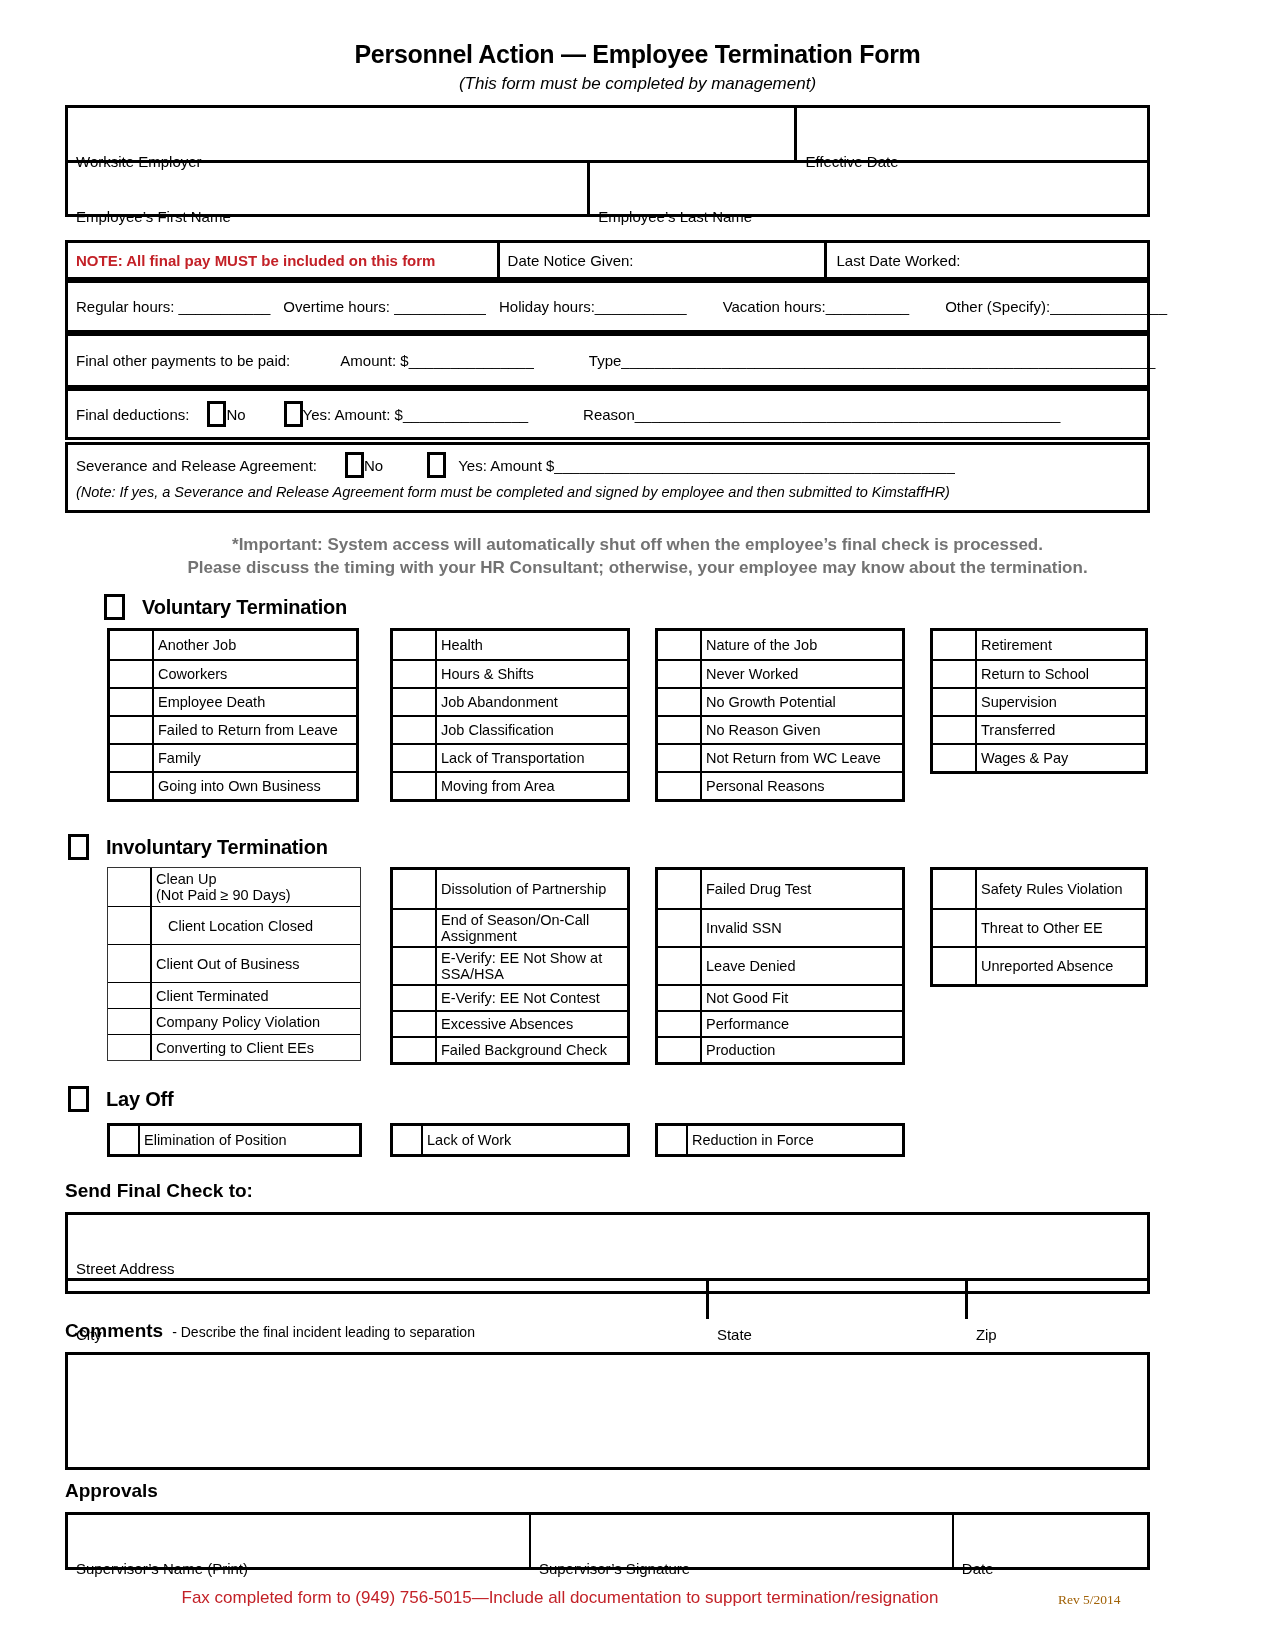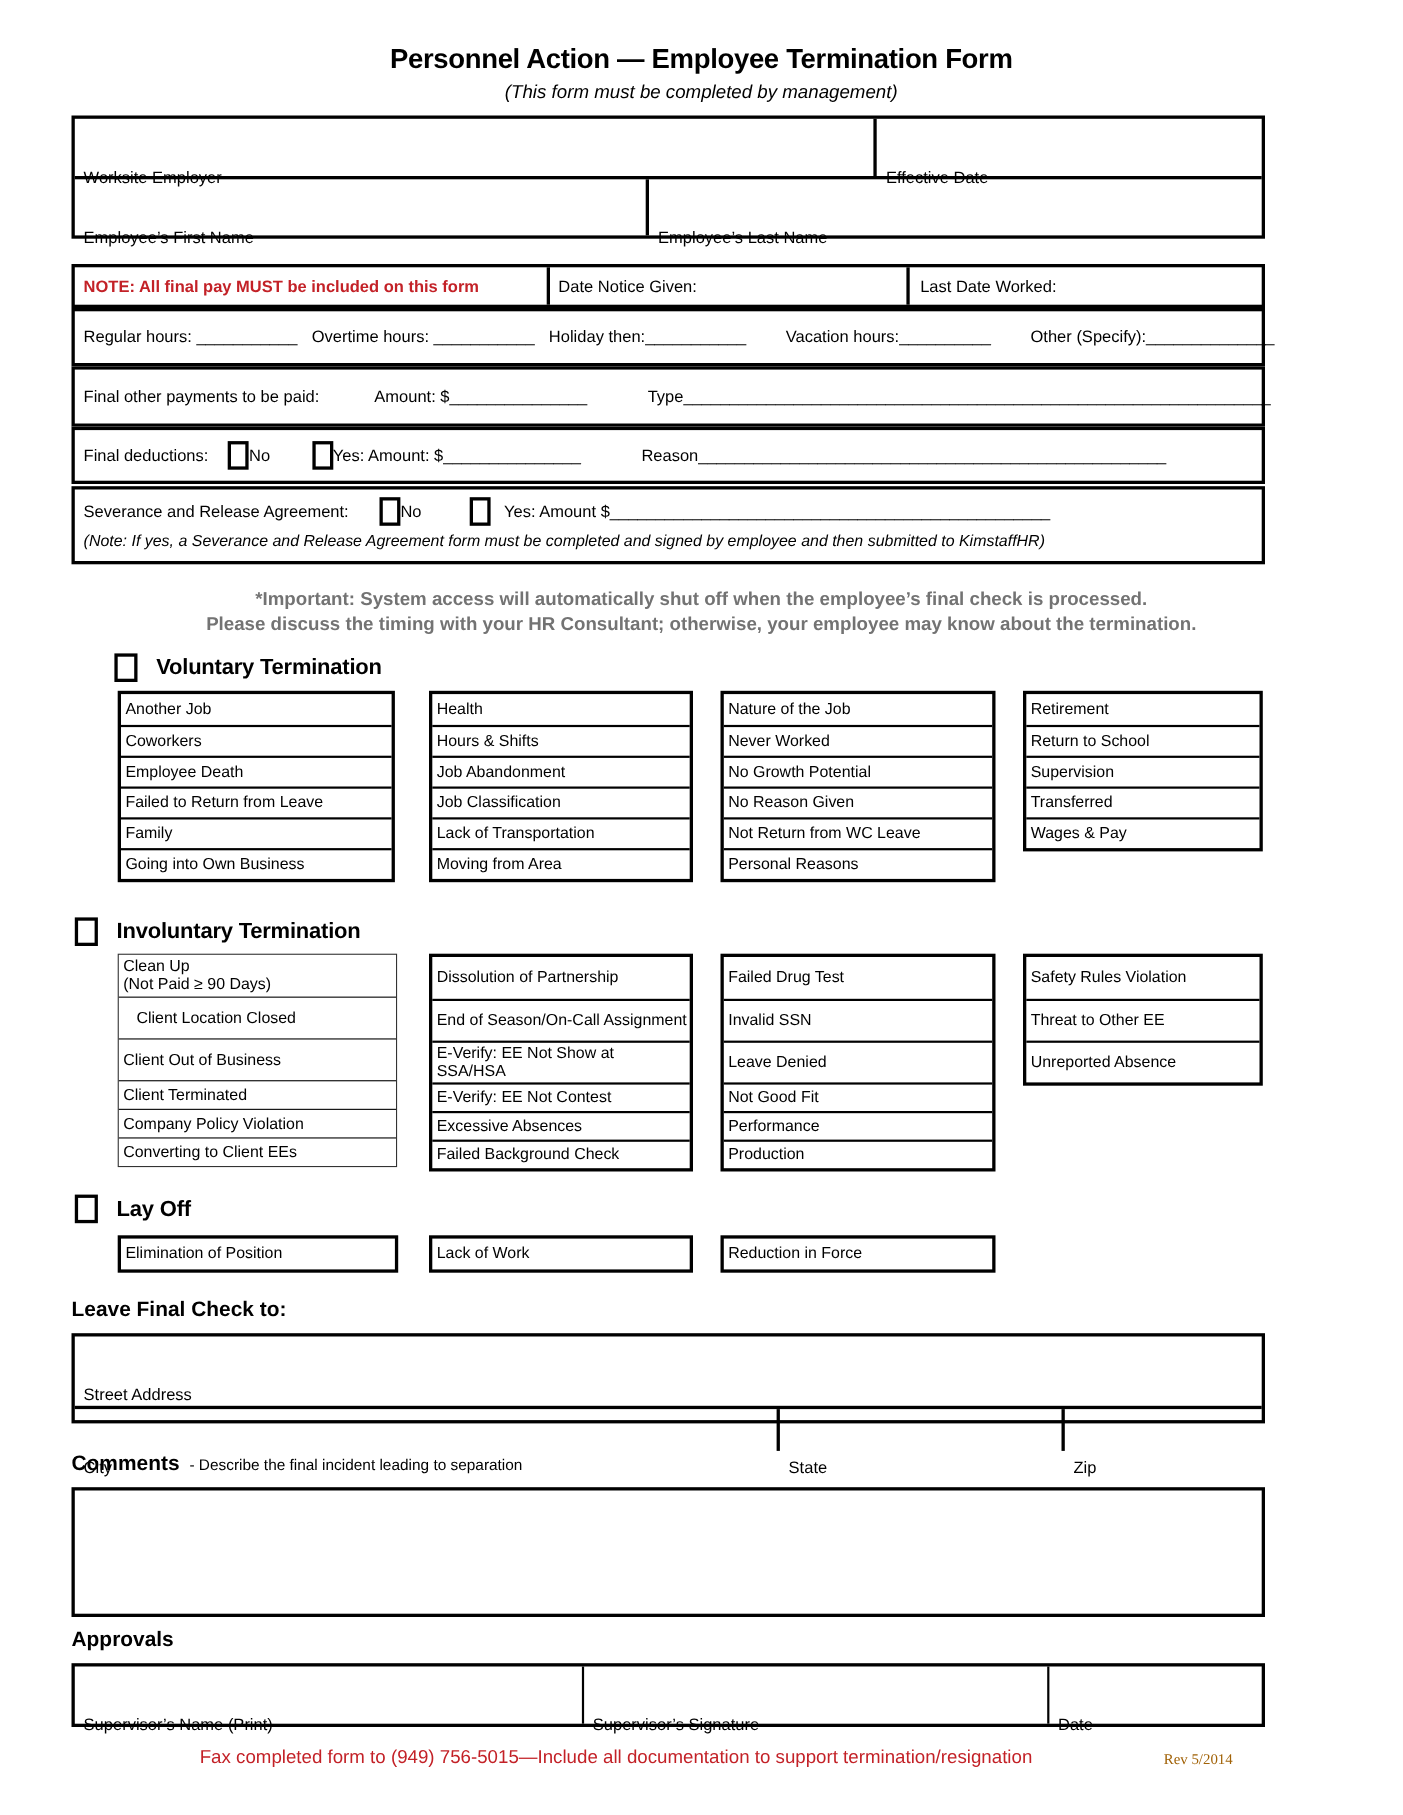--- a/index.html
+++ b/index.html
@@ -49,21 +49,21 @@
   .sev-yes { margin-left:12px; }
   .sev-note { font-size:14.5px; font-style:italic; margin-top:6px; }
 
   .important { top:533px; left:0; width:100%; text-align:center; color:#737373; font-weight:bold; font-size:17px; line-height:23px; }
 
   .sect { left:68px; display:flex; align-items:flex-start; gap:17px; }
   .sect-sq { width:21px; height:26px; border:3px solid #000; flex:none; background:#fff; }
   .sect-h { font-size:20px; font-weight:bold; line-height:26px; letter-spacing:-0.2px; }
 
   .ctable { position:absolute; border:3px solid #000; background:#fff; }
-  .crow { display:flex; align-items:stretch;flex-direction:column; }
+  .crow { display:flex; align-items:stretch; }
   .crow + .crow { border-top:2px solid #000; }
   .cbox { width:44px; border-right:2px solid #000; flex:none; }
   .clabel { flex:1; display:flex; align-items:center; font-size:14.5px; line-height:16px; padding:1px 2px 1px 4px; white-space:pre-line; }
   .vt .crow { height:28px; }
   .inv .crow:nth-child(-n+3) { height:38px; }
   .inv .crow:nth-child(n+4) { height:26px; }
   .thin { border-width:1px; border-color:#333; }
   .thin .crow + .crow { border-top-width:1px; }
   .thin .cbox { border-right-width:2px; }
   .indent { padding-left:16px; }
@@ -127,21 +127,21 @@
       <span>Date Notice Given:</span>
     </div>
     <div class="note-c3">
       <span>Last Date Worked:</span>
     </div>
   </div>
 
   <div class="abs fbox flex-line hours-box">
     <span>Regular hours: ___________</span>
     <span>Overtime hours: ___________</span>
-    <span>Holiday then:___________</span>
+    <span>Holiday hours:___________</span>
     <span>Vacation hours:__________</span>
     <span>Other (Specify):______________</span>
   </div>
 
   <div class="abs fbox flex-line pay-box">
     <span>Final other payments to be paid:</span>
     <span class="pay-amount">Amount: $_______________</span>
     <span class="pay-type">Type________________________________________________________________</span>
   </div>
 
@@ -398,21 +398,21 @@
         <div class="clabel">Lack of Work</div>
       </div>
   </div>
   <div class="ctable lay" style="top:1123px;left:655px;width:250px;">
     <div class="crow">
         <div class="cbox"></div>
         <div class="clabel">Reduction in Force</div>
       </div>
   </div>
 
-  <div class="abs plain-h" style="top:1180px;left:65px;">Leave Final Check to:</div>
+  <div class="abs plain-h" style="top:1180px;left:65px;">Send Final Check to:</div>
 
   <div class="abs fbox addr-box">
     <div class="addr-row1">
       <div class="cell-label">Street Address</div>
     </div>
     <div class="addr-row2">
       <div class="addr-city">
         <div class="cell-label">City</div>
       </div>
       <div class="addr-state">

